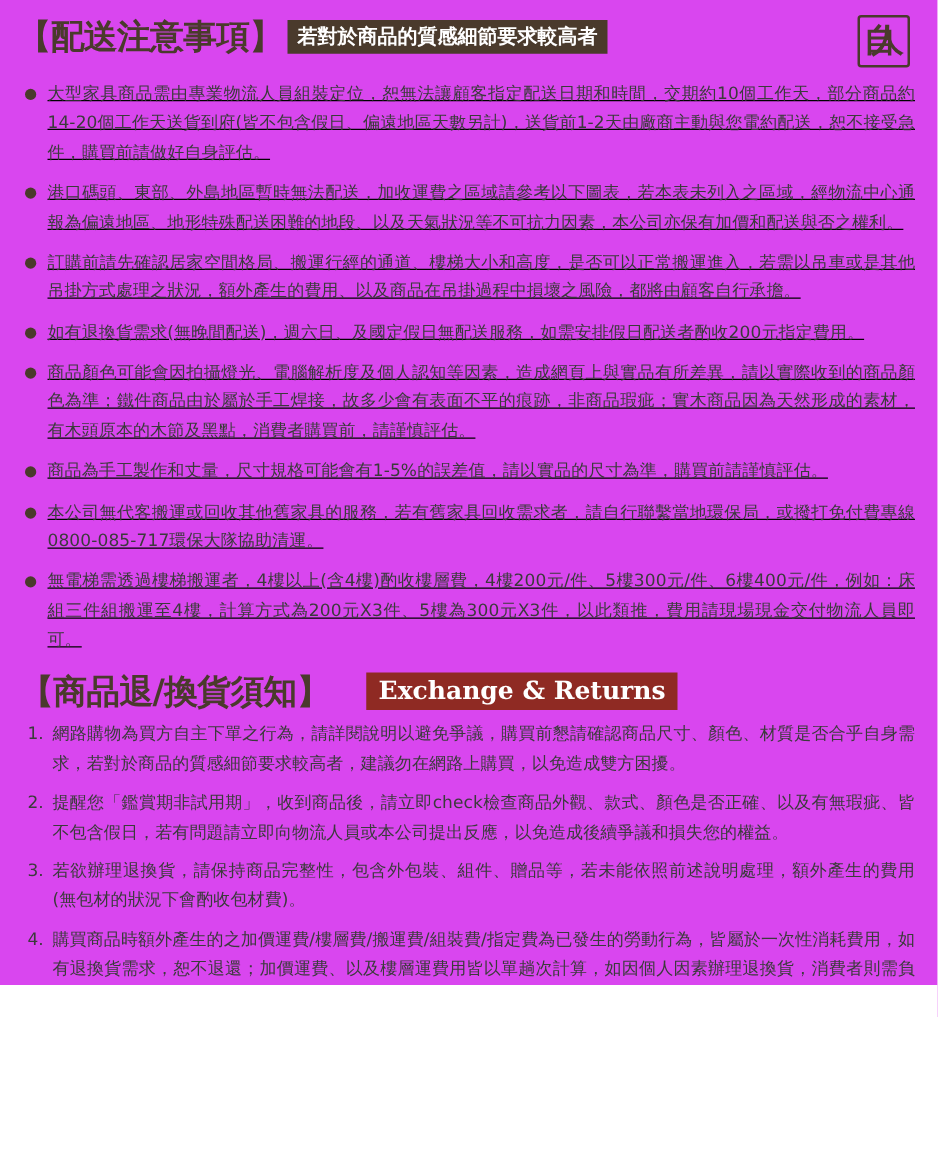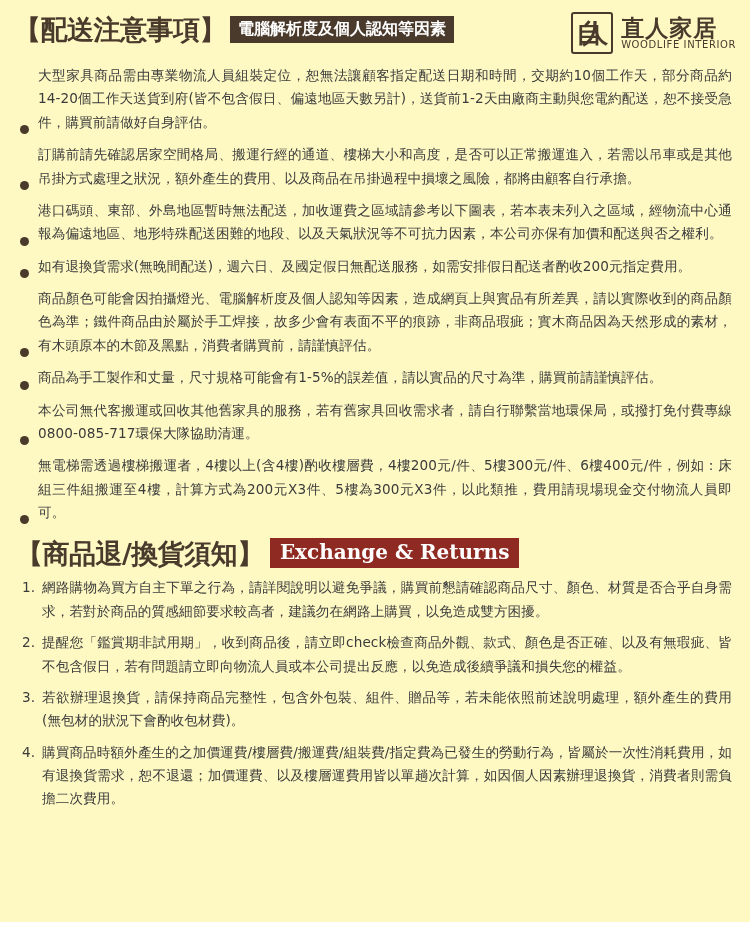--- a/index.html
+++ b/index.html
@@ -5,22 +5,22 @@
   * { box-sizing: border-box; }
   html, body {
     margin: 0; padding: 0;
     width: 750px; height: 938px;
     background: #ffffff;
     font-family: "DejaVu Sans", "Liberation Sans", sans-serif;
   }
   .page {
     position: relative;
     width: 750px;
-    height: 922px;
-    background: #fef9c3;
+    height: 788px;
+    background: #d946ef;
     padding: 10px 14px 0 14px;
     overflow: hidden;
   }
 
   
   .header {
     display: flex;
     align-items: flex-start;
     justify-content: space-between;
     padding-top: 6px;
@@ -90,22 +90,23 @@
     white-space: nowrap;
   }
 
   
   .bullet-list {
     margin-top: 10px;
     padding: 0 4px 0 6px;
   }
   .bullet-item {
     display: flex;
-    align-items: flex-end;
+    align-items: flex-start;
     margin-bottom: 9px;
+    text-decoration: underline;
   }
   .bullet-dot {
     flex: 0 0 auto;
     width: 9px;
     height: 9px;
     border-radius: 50%;
     background: #4a3a2c;
     margin: 7px 9px 0 0;
   }
   .bullet-text {
@@ -117,20 +118,21 @@
     letter-spacing: 0.1px;
   }
 
   
   .section2-head {
     display: flex;
     align-items: center;
     margin-top: 14px;
     margin-bottom: 6px;
     padding-left: 2px;
+    gap: 23px;
   }
   .section2-title {
     font-size: 27px;
     font-weight: bold;
     color: #4a3a2c;
     white-space: nowrap;
     letter-spacing: -0.5px;
     line-height: 1;
   }
   .section2-badge {
@@ -173,49 +175,45 @@
   }
 </style>
 </head>
 <body>
 
 <div class="page">
 
   <div class="header">
     <div class="header-left">
       <span class="title-main">【配送注意事項】</span>
-      <span class="title-badge">電腦解析度及個人認知等因素</span>
+      <span class="title-badge">若對於商品的質感細節要求較高者</span>
     </div>
     <div class="logo">
       <div class="logo-mark">
         <span class="mk mk1">自</span>
         <span class="mk mk2">人</span>
       </div>
-      <div class="logo-text">
-        <div class="logo-cn">直人家居</div>
-        <div class="logo-en">WOODLIFE INTERIOR</div>
-      </div>
     </div>
   </div>
 
   <div class="bullet-list">
 
     <div class="bullet-item">
       <span class="bullet-dot"></span>
       <span class="bullet-text">大型家具商品需由專業物流人員組裝定位，恕無法讓顧客指定配送日期和時間，交期約10個工作天，部分商品約14-20個工作天送貨到府(皆不包含假日、偏遠地區天數另計)，送貨前1-2天由廠商主動與您電約配送，恕不接受急件，購買前請做好自身評估。</span>
     </div>
 
     <div class="bullet-item">
       <span class="bullet-dot"></span>
+      <span class="bullet-text">港口碼頭、東部、外島地區暫時無法配送，加收運費之區域請參考以下圖表，若本表未列入之區域，經物流中心通報為偏遠地區、地形特殊配送困難的地段、以及天氣狀況等不可抗力因素，本公司亦保有加價和配送與否之權利。</span>
+    </div>
+
+    <div class="bullet-item">
+      <span class="bullet-dot"></span>
       <span class="bullet-text">訂購前請先確認居家空間格局、搬運行經的通道、樓梯大小和高度，是否可以正常搬運進入，若需以吊車或是其他吊掛方式處理之狀況，額外產生的費用、以及商品在吊掛過程中損壞之風險，都將由顧客自行承擔。</span>
-    </div>
-
-    <div class="bullet-item">
-      <span class="bullet-dot"></span>
-      <span class="bullet-text">港口碼頭、東部、外島地區暫時無法配送，加收運費之區域請參考以下圖表，若本表未列入之區域，經物流中心通報為偏遠地區、地形特殊配送困難的地段、以及天氣狀況等不可抗力因素，本公司亦保有加價和配送與否之權利。</span>
     </div>
 
     <div class="bullet-item">
       <span class="bullet-dot"></span>
       <span class="bullet-text">如有退換貨需求(無晚間配送)，週六日、及國定假日無配送服務，如需安排假日配送者酌收200元指定費用。</span>
     </div>
 
     <div class="bullet-item">
       <span class="bullet-dot"></span>
       <span class="bullet-text">商品顏色可能會因拍攝燈光、電腦解析度及個人認知等因素，造成網頁上與實品有所差異，請以實際收到的商品顏色為準；鐵件商品由於屬於手工焊接，故多少會有表面不平的痕跡，非商品瑕疵；實木商品因為天然形成的素材，有木頭原本的木節及黑點，消費者購買前，請謹慎評估。</span>

